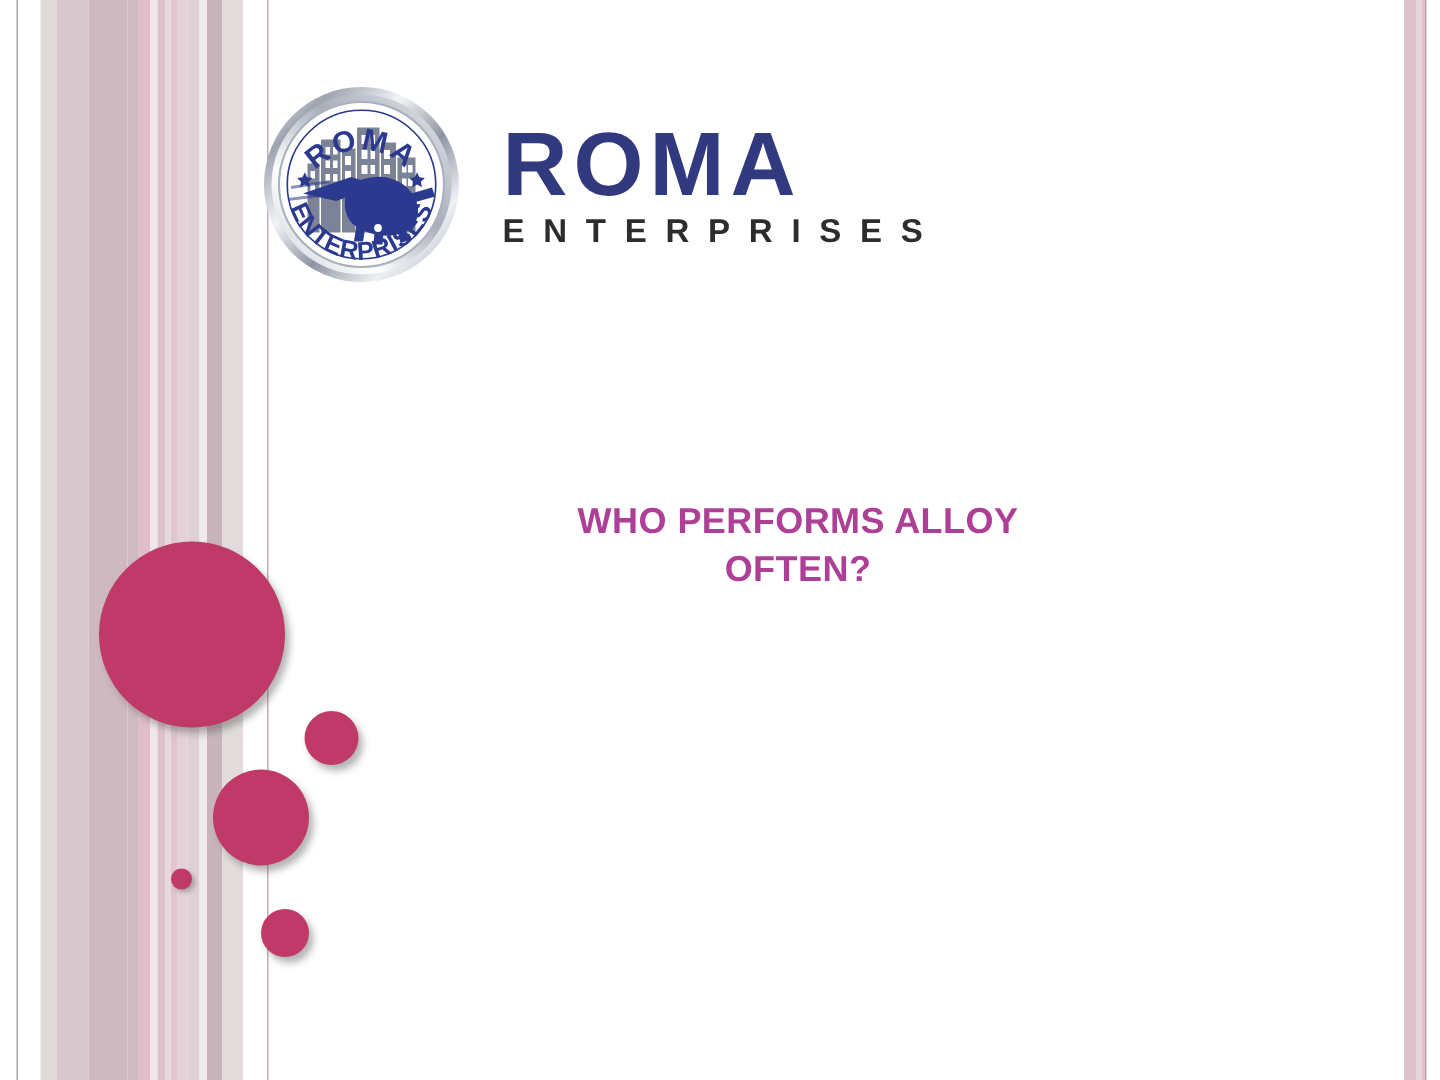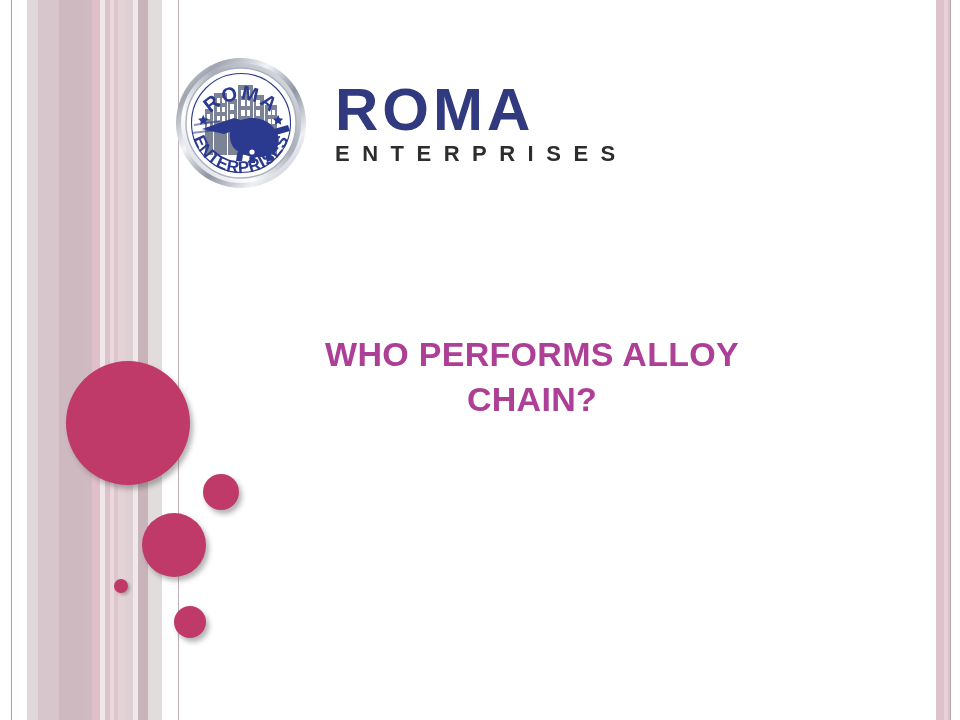--- a/index.html
+++ b/index.html
@@ -98,21 +98,21 @@
   }
 
   
   .slide-title {
     position: absolute;
     left: 216px;
     top: 332px;
     width: 632px;
     text-align: center;
     font-family: "Liberation Sans", sans-serif;
-    font-size: 34px;
+    font-size: 24px;
     font-weight: bold;
     line-height: 1.33;
     color: #ae3f96;
     letter-spacing: 0.3px;
   }
 </style>
 </head>
 <body>
 
 <div id="slide">
@@ -247,16 +247,16 @@
     </div>
 
     <div class="wordmark">
       <div class="wordmark-roma">ROMA</div>
       <div class="wordmark-ent">ENTERPRISES</div>
     </div>
   </div>
 
   <div class="slide-title">
     <div>WHO PERFORMS ALLOY</div>
-    <div>CHAIN?</div>
+    <div>OFTEN?</div>
   </div>
 
 </div>
 
 </body></html>

